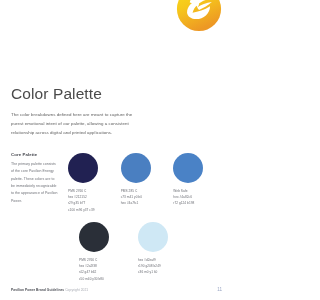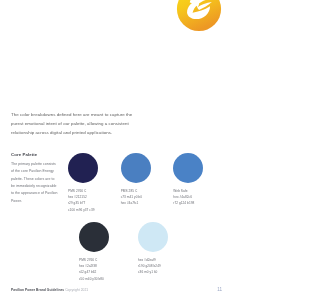--- a/index.html
+++ b/index.html
@@ -127,20 +127,21 @@
         </linearGradient>
       </defs>
       <circle cx="50" cy="50" r="48" fill="url(#lg)"></circle>
       <path d="M24 58 C24 38 46 26 66 30 C52 34 40 44 36 58 C48 56 62 52 74 44
                C74 60 60 72 44 72 C33 72 25 66 24 58 Z" fill="#ffffff"></path>
       <path d="M30 36 C30 28 38 24 45 28 C51 31 52 40 47 46 C43 41 37 38 30 36 Z" fill="#ffffff"></path>
       <path d="M46 47 C54 41 66 36 78 35 C70 42 60 48 50 52 Z" fill="#ffffff"></path>
     </svg>
   </div>
 
+  <div class="title">Color Palette</div>
 
   <div class="intro">The color breakdowns defined here are meant to capture the purest emotional intent of our palette, allowing a consistent relationship across digital and printed applications.</div>
 
   <div class="side">
     <div class="side-heading">Core Palette</div>
     <div class="side-body">The primary palette consists of the core Pavilion Energy palette. These colors are to be immediately recognizable to the appearance of Pavilion Power.</div>
   </div>
 
   <div class="swatches">
 

